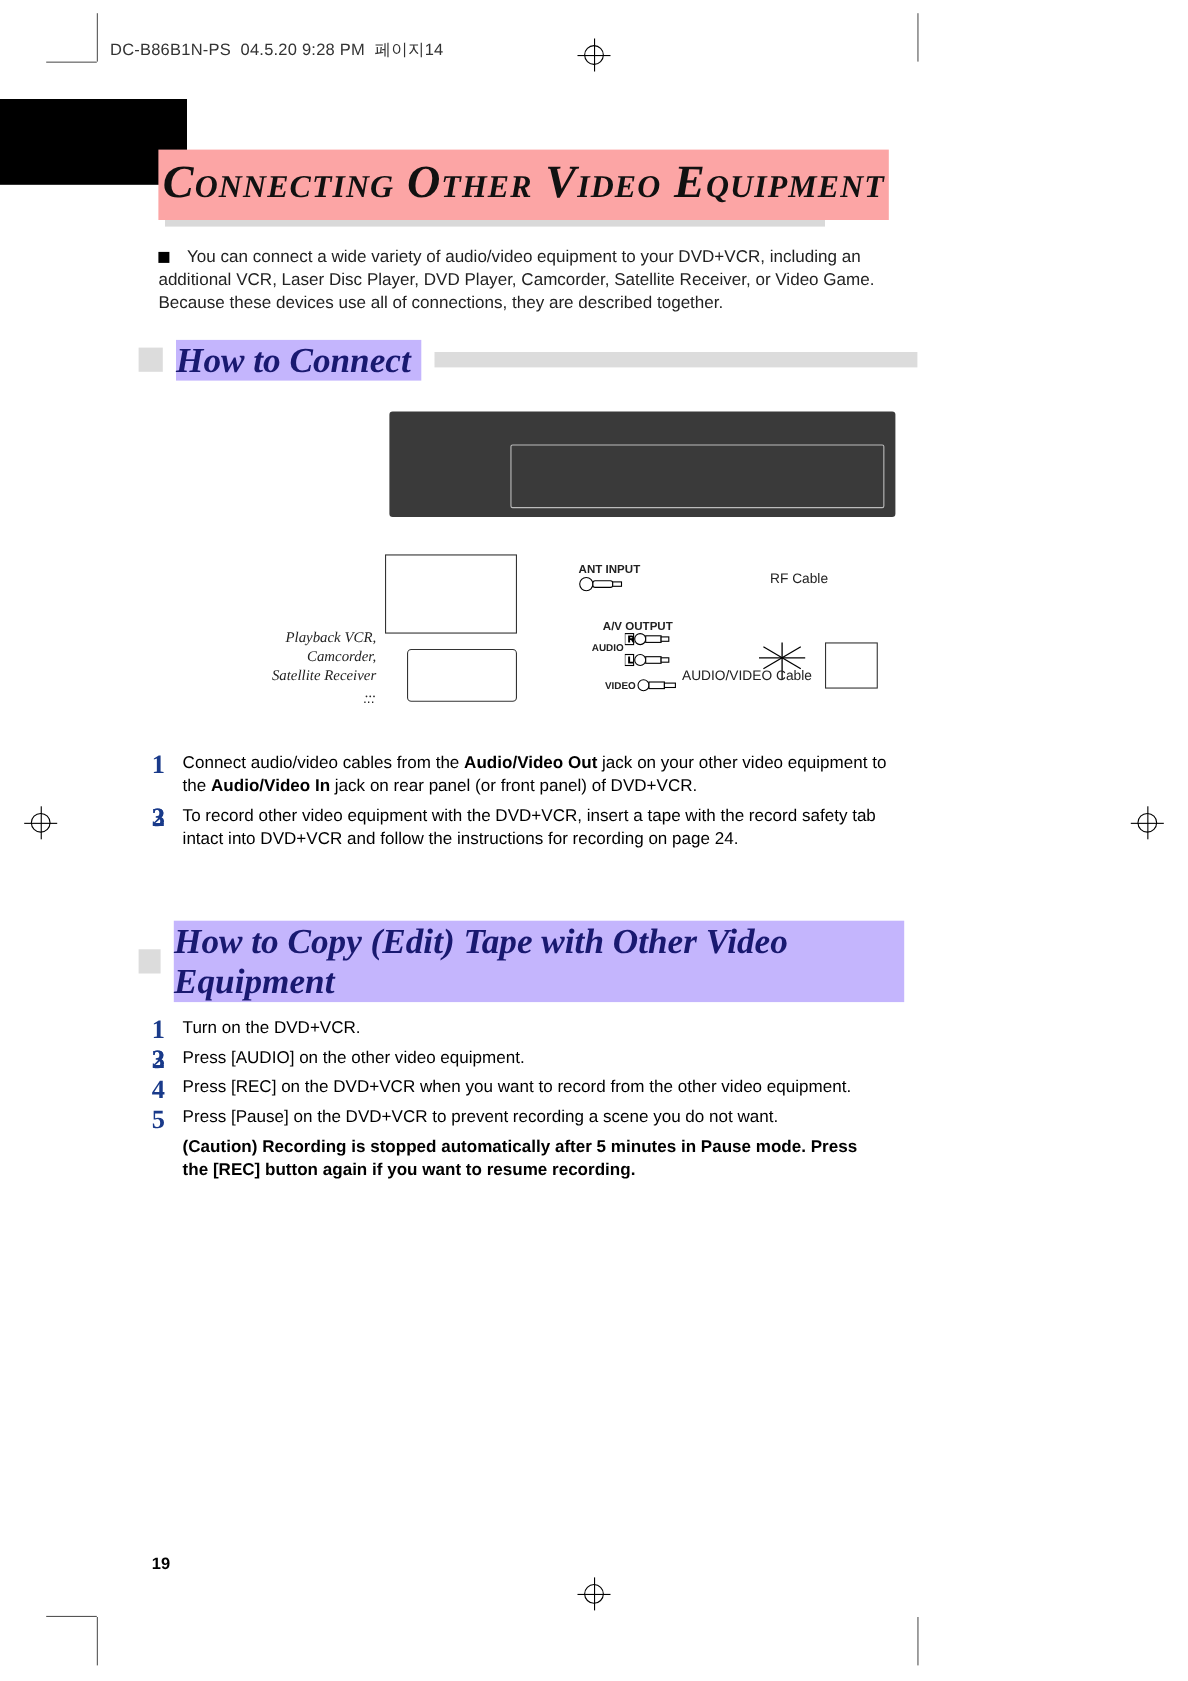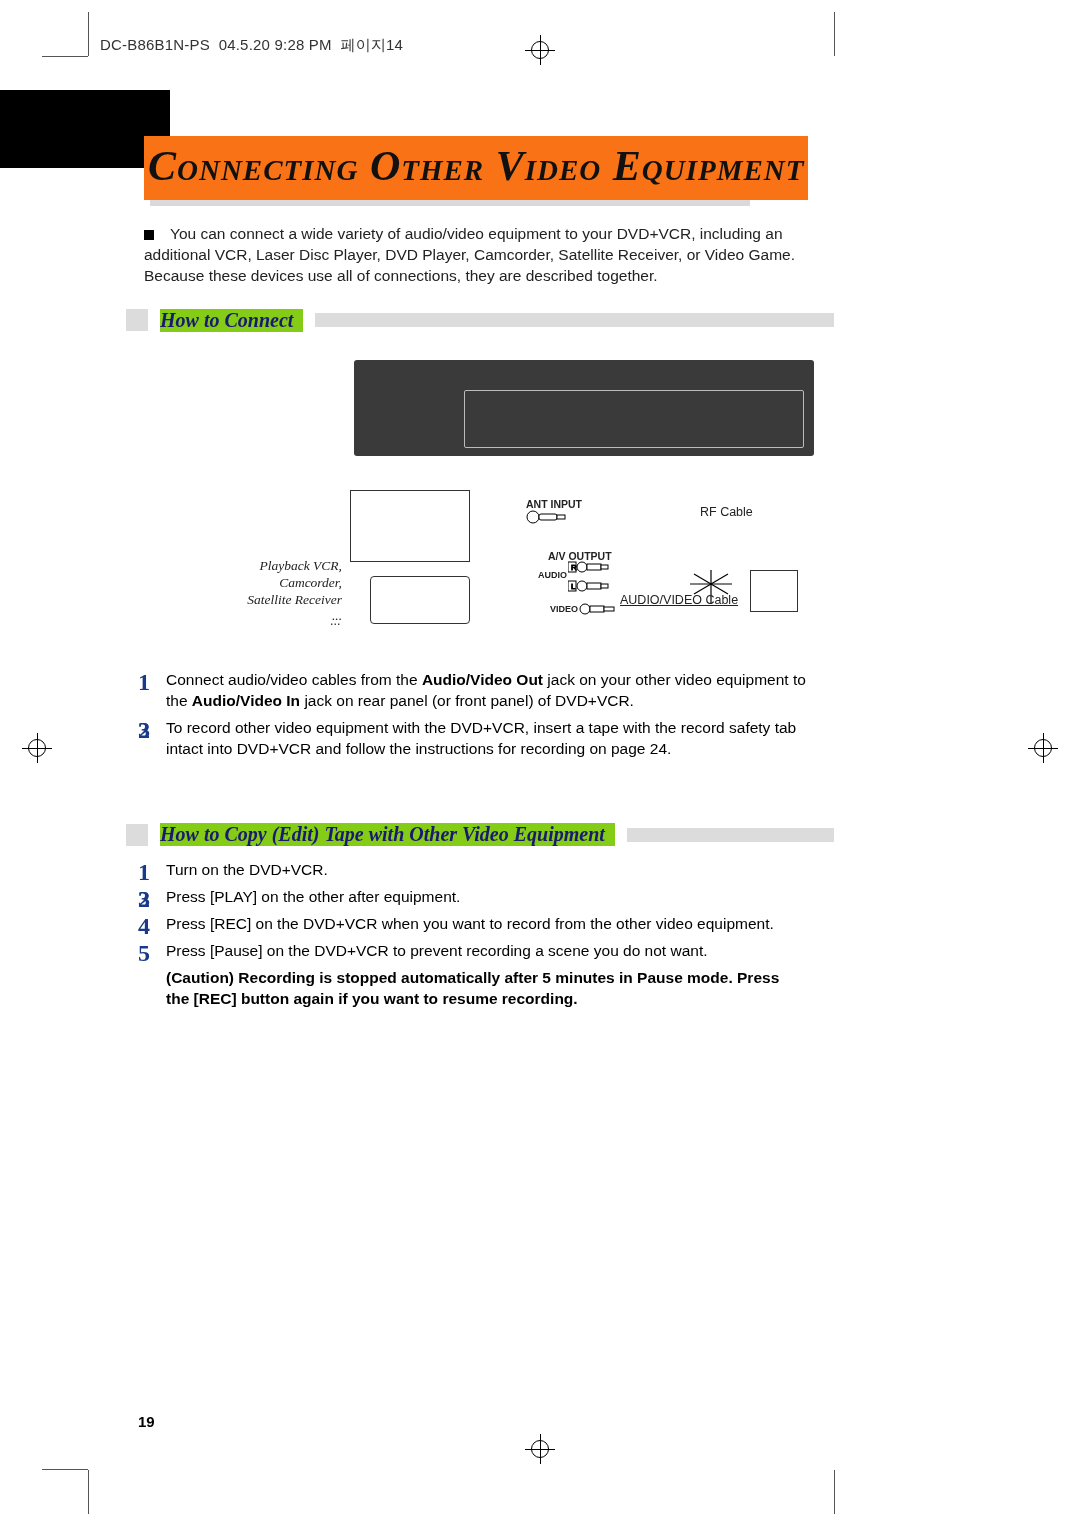--- a/index.html
+++ b/index.html
@@ -83,21 +83,21 @@
     position: relative;
     z-index: 2;
     font-family: "Times New Roman", serif;
     font-style: italic;
     font-weight: 700;
     font-variant: small-caps;
     font-size: 42px;
     letter-spacing: 1px;
     color: #111;
     padding: 6px 4px 10px 4px;
-    background: #f97316;
+    background: #fca5a5;
     display: inline-block;
   }
 
   .intro {
     margin: 24px 0 0 54px;
     font-family: "Helvetica Neue", Arial, sans-serif;
     font-size: 15.5px;
     line-height: 1.35;
     color: #222;
   }
@@ -107,23 +107,23 @@
     margin: 22px 0 0 36px;
     display: flex; align-items: center; gap: 12px;
   }
   .section-title .box {
     width: 22px; height: 22px; background: #dcdcdc;
   }
   .section-title h2 {
     font-family: "Times New Roman", serif;
     font-style: italic;
     font-weight: 700;
-    font-size: 20px;
+    font-size: 32px;
     color: #191970;
-    background: #84cc16;
+    background: #c4b5fd;
     padding-right: 10px;
   }
   .section-title .rule {
     flex: 1; height: 14px;
     background: linear-gradient(#dcdcdc,#dcdcdc);
   }
 
   .diagram-area {
     margin: 18px 36px 0 64px;
     height: 312px;
@@ -170,21 +170,21 @@
     width: 54px; height: 40px;
   }
   .antenna svg { width:100%; height:100%; }
 
   .lbl { position: absolute; font-size: 12.5px; color:#222; }
   .lbl.ant    { top: 148px; left: 372px; font-weight:700; font-size:10.5px; }
   .lbl.rf     { top: 155px; left: 546px; }
   .lbl.avout  { top: 200px; left: 394px; font-weight:700; font-size:10.5px; }
   .lbl.audio  { top: 220px; left: 384px; font-weight:700; font-size:9px;text-align:center; }
   .lbl.video  { top: 254px; left: 396px; font-weight:700; font-size:9px; }
-  .lbl.avcable{ top: 243px; left: 466px; text-decoration: underline; }
+  .lbl.avcable{ top: 243px; left: 466px; }
   .lbl.src    { top: 208px; left: 84px; font-style: italic; text-align:right; width: 104px; font-family: "Times New Roman", serif; font-size:13.5px; line-height:1.25;}
   .lbl.dots   { top: 264px; left: 176px; }
 
   .connector {
     position:absolute; width:42px; height:14px;
   }
   .connector svg { width:100%; height:100%; }
   .conn-ant { top:160px; left:372px; }
   .conn-r   { top:210px; left:414px; }
   .conn-l   { top:229px; left:414px; }
@@ -364,21 +364,21 @@
   <ol class="steps" style="margin-top:14px">
     <li>
       <span class="num">1</span>
       <span>Turn on the DVD+VCR.</span>
     </li>
     <li>
       <span class="num">2</span>
     </li>
     <li>
       <span class="num">3</span>
-      <span>Press [PLAY] on the other after equipment.</span>
+      <span>Press [AUDIO] on the other video equipment.</span>
     </li>
     <li>
       <span class="num">4</span>
       <span>Press [REC] on the DVD+VCR when you want to record from the other video equipment.</span>
     </li>
     <li>
       <span class="num">5</span>
       <span>Press [Pause] on the DVD+VCR to prevent recording a scene you do not want.</span>
     </li>
   </ol>

